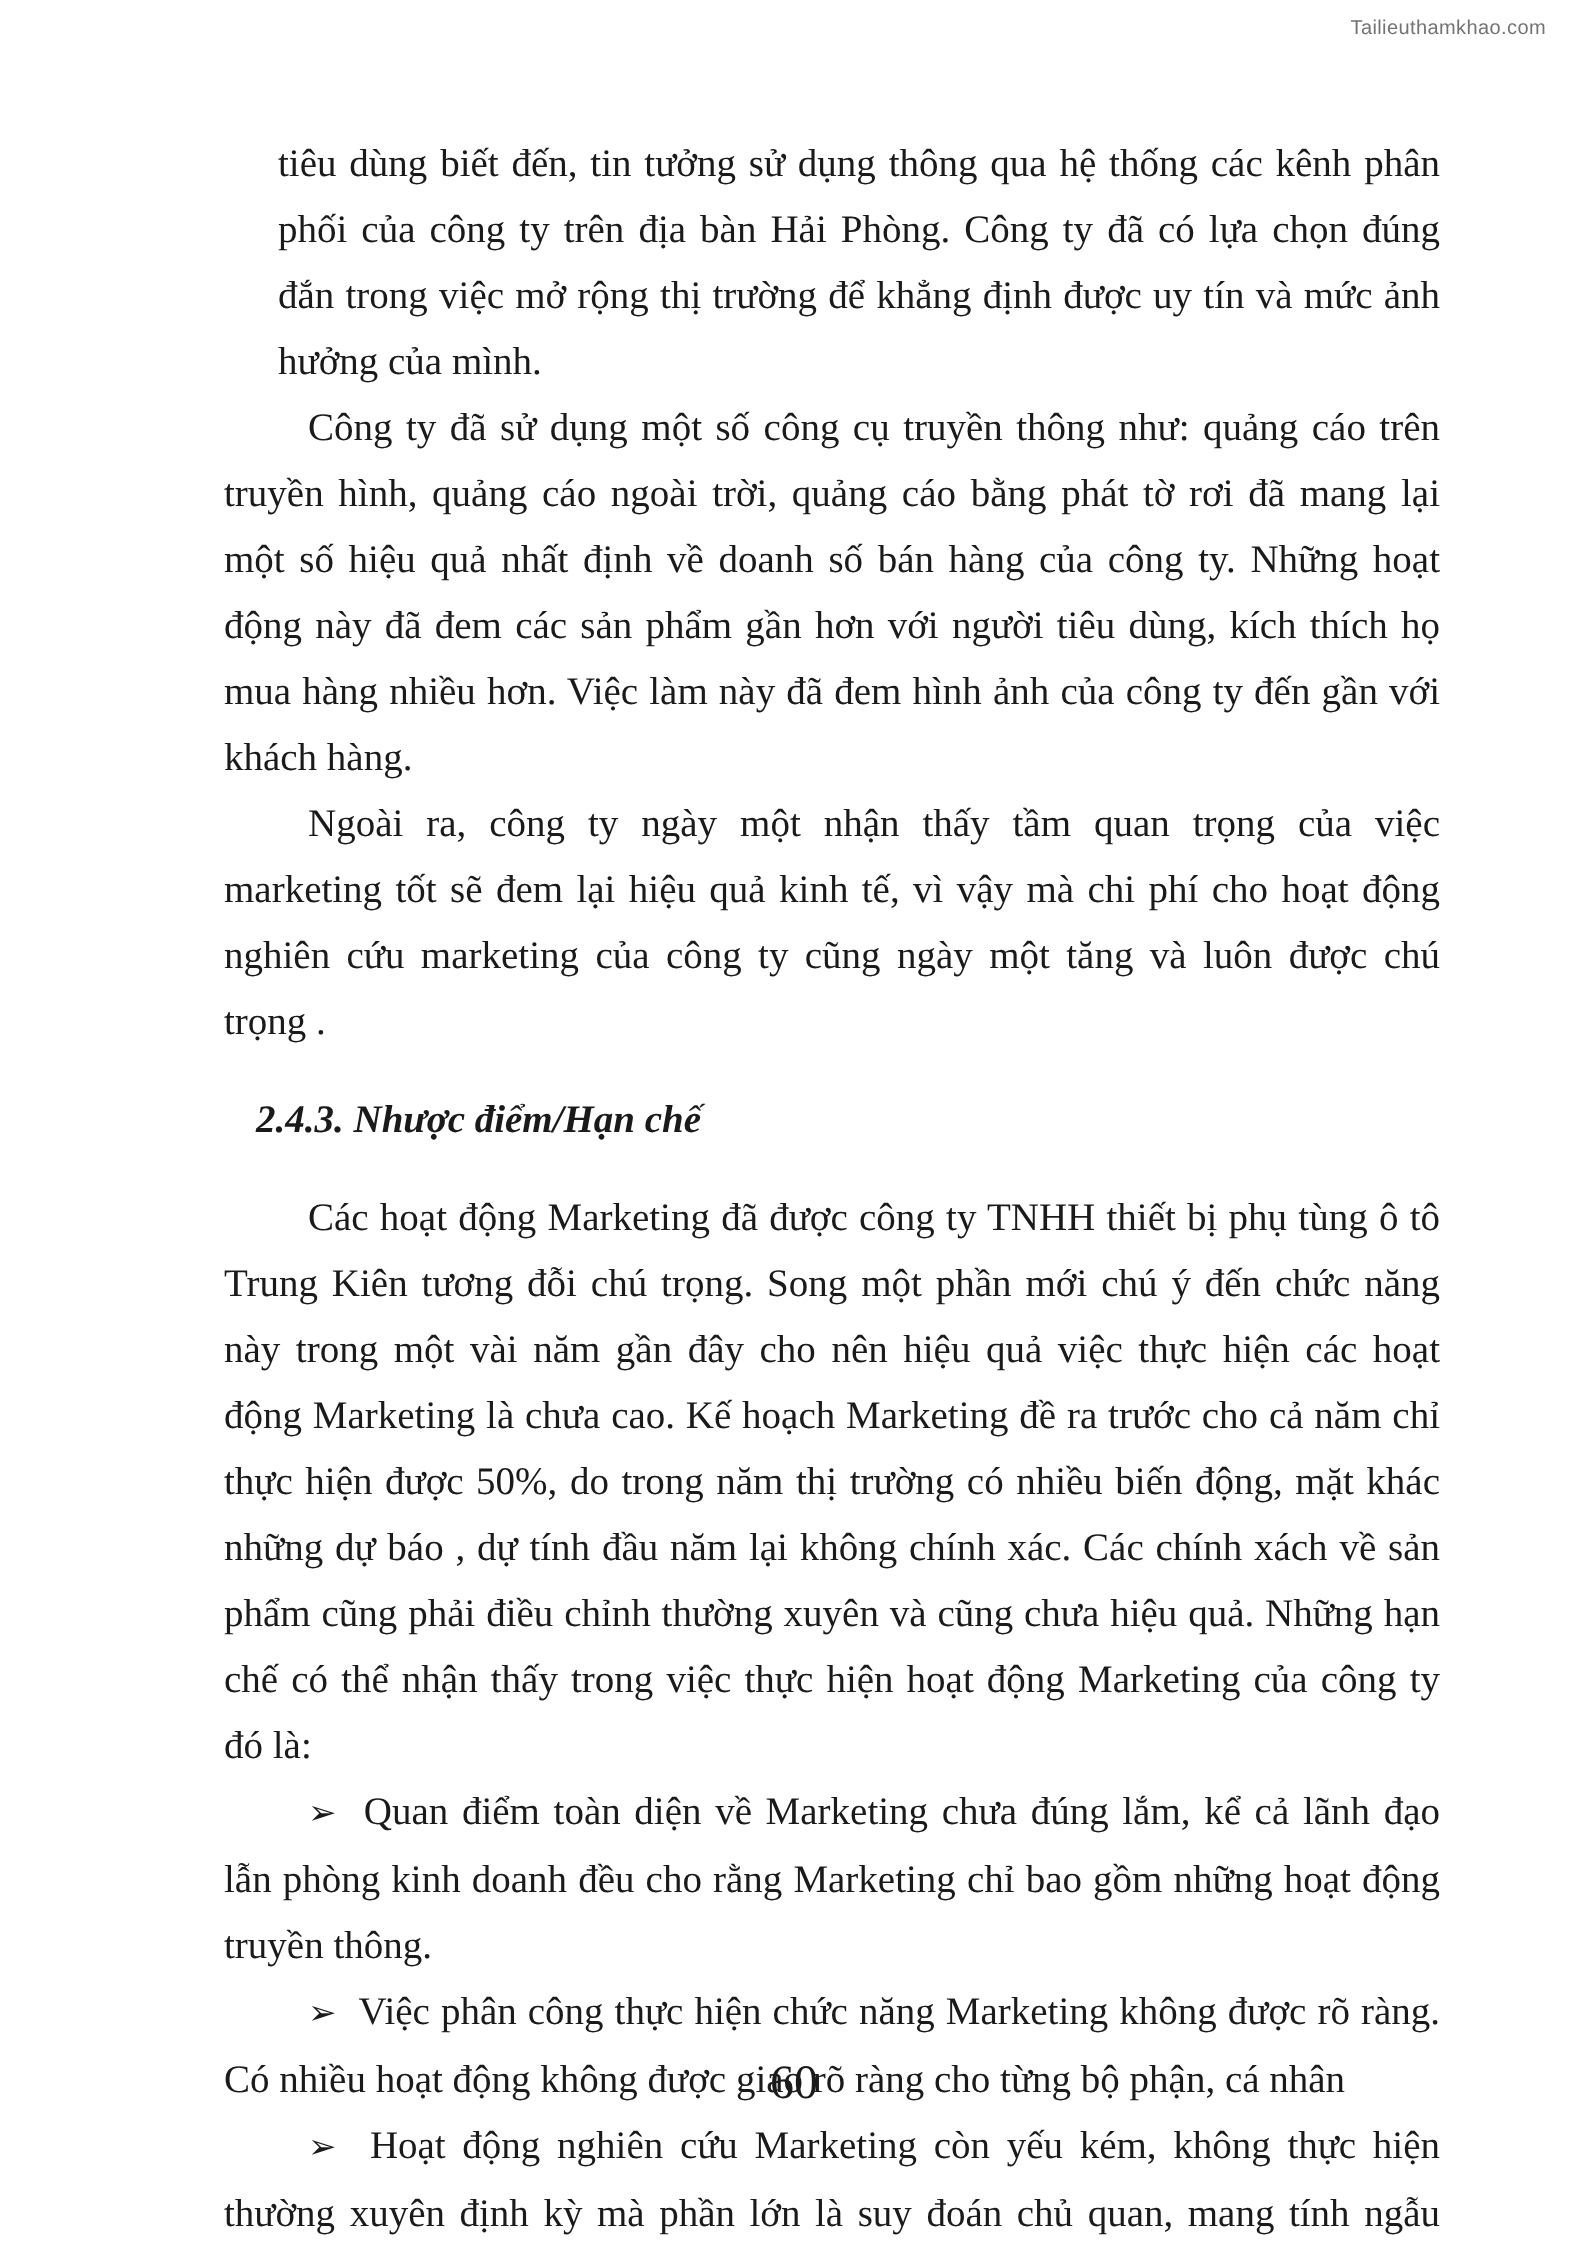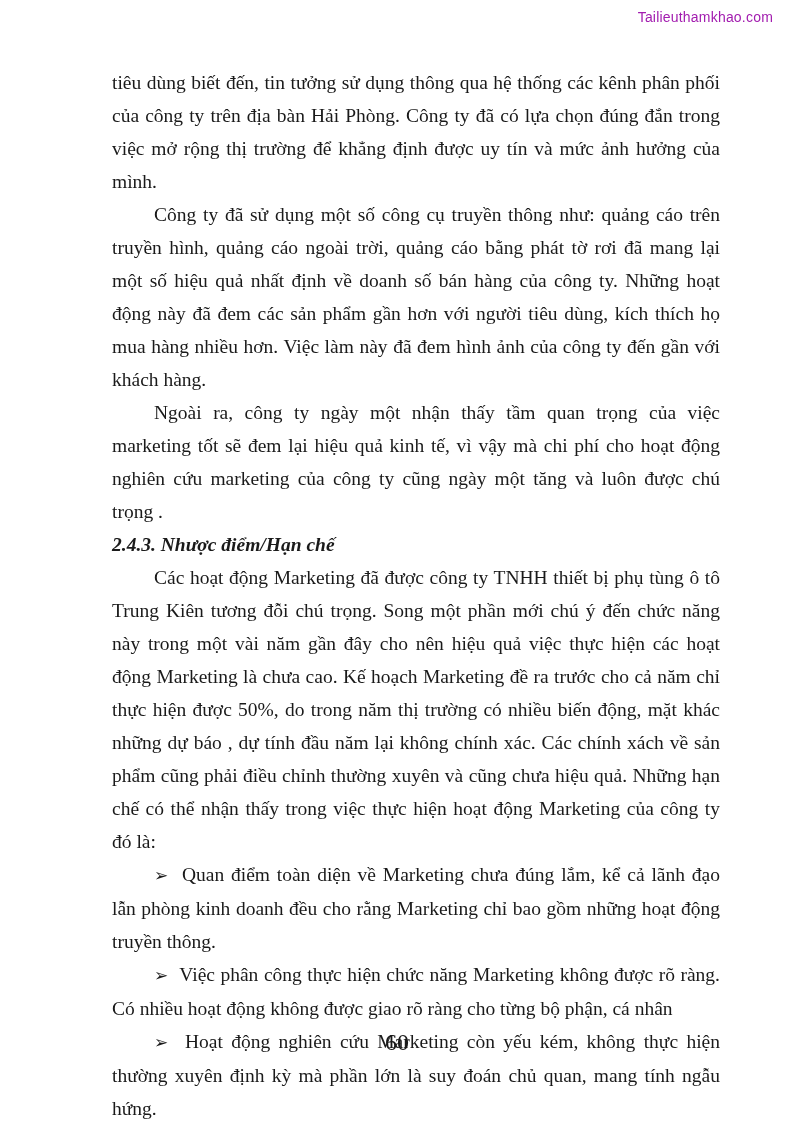--- a/index.html
+++ b/index.html
@@ -21,23 +21,23 @@
     position: absolute;
     inset: 0;
     background: #ffffff;
   }
 
   .watermark {
     position: absolute;
     top: 9px;
     right: 21px;
     font-family: "Liberation Sans", "DejaVu Sans", sans-serif;
-    font-size: 14px;
+    font-size: 10px;
     letter-spacing: 0.2px;
-    color: #a21caf;
+    color: #737373;
     white-space: nowrap;
     user-select: none;
   }
 
   .content {
     position: absolute;
     left: 112px;
     top: 66px;
     width: 608px;
   }
@@ -48,24 +48,25 @@
     line-height: 33px;
     text-align: justify;
     text-justify: inter-word;
     text-indent: 42px;
     hyphens: none;
     word-spacing: 0px;
   }
 
   p.body-text.no-indent {
     text-indent: 0;
+    margin-left: 27px;
   }
 
   h3.section-heading {
-    margin: 0;
+    margin: 16px;
     font-size: 19.5px;
     line-height: 33px;
     font-weight: bold;
     font-style: italic;
     text-align: left;
     text-indent: 0;
   }
 
   ul.bullet-list {
     list-style: none;

